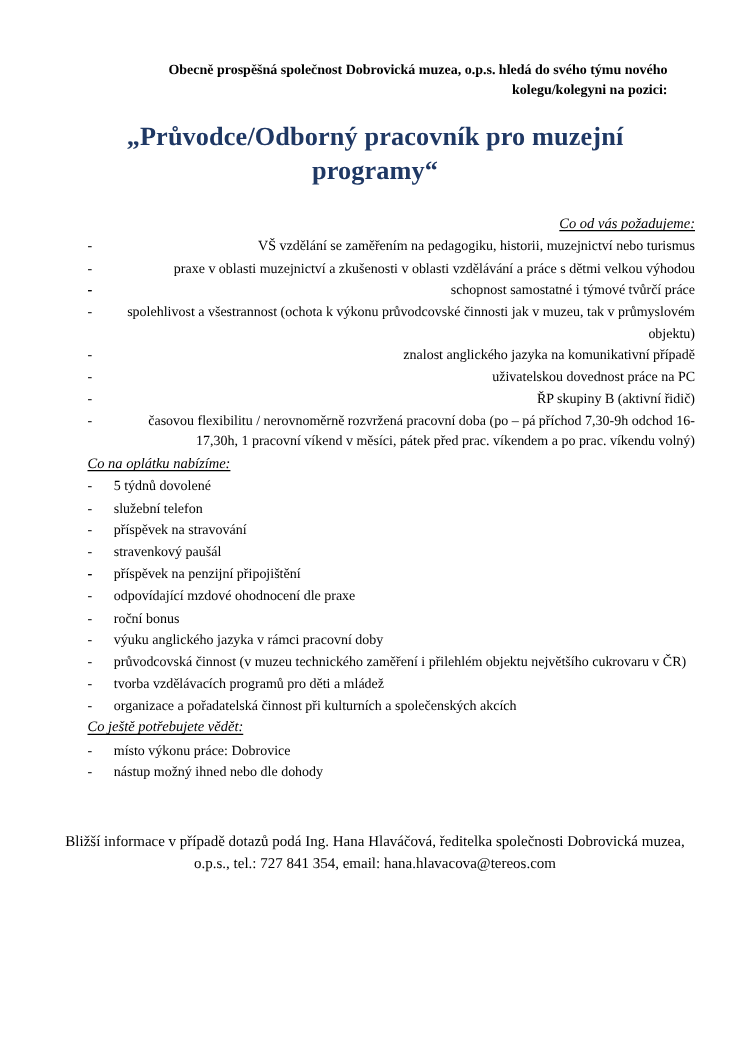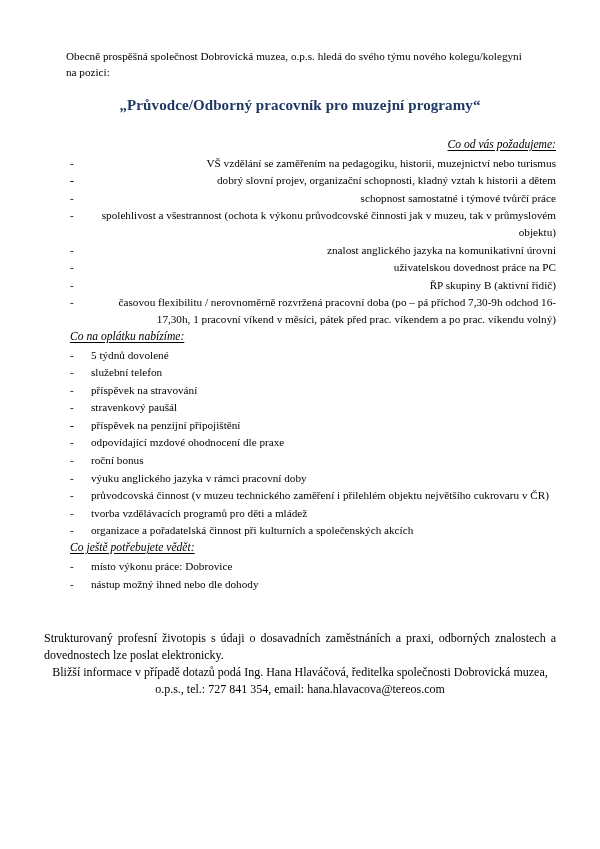--- a/index.html
+++ b/index.html
@@ -17,29 +17,30 @@
   }
   .page {
     box-sizing: border-box;
     width: 600px;
     height: 849px;
     padding: 48px 44px 30px 44px;
     background: #ffffff;
   }
   
   .intro {
-    text-align: left;
+    text-align: right;
     font-size: 11.2px;
     line-height: 1.45;
     margin: 0 22px 0 22px;
+    font-weight: bold;
   }
   
   .doc-title {
     text-align: center;
-    font-size: 15px;
+    font-size: 21px;
     font-weight: bold;
     color: #1F3864;
     line-height: 1.28;
     margin: 16px 24px 0 24px;
     letter-spacing: 0.1px;
   }
   
   .section {
     margin-top: 0;
     padding-left: 26px;
@@ -90,25 +91,25 @@
   <p class="intro">Obecně prospěšná společnost Dobrovická muzea, o.p.s. hledá do svého týmu nového kolegu/kolegyni na pozici:</p>
 
   <h1 class="doc-title" style="color: rgb(31, 56, 100);">„Průvodce/Odborný pracovník pro muzejní programy“</h1>
 
   <div>
 
     <div class="section first">
       <div class="section-heading">Co od vás požadujeme:</div>
       <ul class="bullets">
         <li><span class="dash">-</span><span>VŠ vzdělání se zaměřením na pedagogiku, historii, muzejnictví nebo turismus</span></li>
+        <li><span class="dash">-</span><span>praxe v oblasti muzejnictví a zkušenosti v oblasti vzdělávání a práce s dětmi velkou výhodou</span></li>
         <li><span class="dash">-</span></li>
-        <li><span class="dash">-</span><span>dobrý slovní projev, organizační schopnosti, kladný vztah k historii a dětem</span></li>
         <li><span class="dash">-</span><span>schopnost samostatné i týmové tvůrčí práce</span></li>
         <li><span class="dash">-</span><span>spolehlivost a všestrannost (ochota k výkonu průvodcovské činnosti jak v muzeu, tak v průmyslovém objektu)</span></li>
-        <li><span class="dash">-</span><span>znalost anglického jazyka na komunikativní úrovni</span></li>
+        <li><span class="dash">-</span><span>znalost anglického jazyka na komunikativní případě</span></li>
         <li><span class="dash">-</span><span>uživatelskou dovednost práce na PC</span></li>
         <li><span class="dash">-</span><span>ŘP skupiny B (aktivní řidič)</span></li>
         <li><span class="dash">-</span><span>časovou flexibilitu / nerovnoměrně rozvržená pracovní doba (po – pá příchod 7,30-9h odchod 16-17,30h, 1 pracovní víkend v měsíci, pátek před prac. víkendem a po prac. víkendu volný)</span></li>
       </ul>
     </div>
 
     <div class="section">
       <div class="section-heading">Co na oplátku nabízíme:</div>
       <ul class="bullets">
         <li><span class="dash">-</span><span>5 týdnů dovolené</span></li>
@@ -135,17 +136,16 @@
       <div class="section-heading">Co ještě potřebujete vědět:</div>
       <ul class="bullets">
         <li><span class="dash">-</span><span>místo výkonu práce: Dobrovice</span></li>
         <li><span class="dash">-</span><span>nástup možný ihned nebo dle dohody</span></li>
       </ul>
     </div>
 
   </div>
 
   <div class="footer">
-    <p>Strukturovaný profesní životopis s údaji o dosavadních zaměstnáních a praxi, odborných znalostech a dovednostech lze poslat elektronicky.</p>
     <p class="p-contact">Bližší informace v případě dotazů podá Ing. Hana Hlaváčová, ředitelka společnosti Dobrovická muzea, o.p.s., tel.:  727 841 354, email: hana.hlavacova@tereos.com</p>
   </div>
 
 </div>
 
 </body></html>

